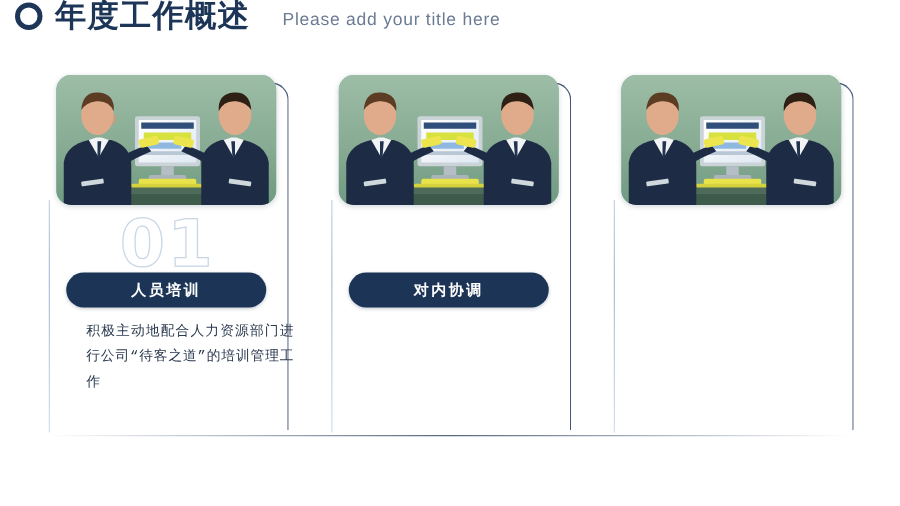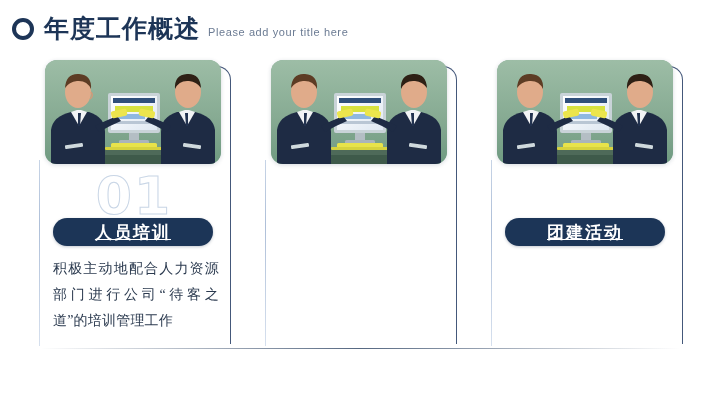--- a/index.html
+++ b/index.html
@@ -16,21 +16,21 @@
   }
 
   
   .header {
     position: absolute;
     left: 0;
     top: 0;
     width: 720px;
     height: 56px;
     display: flex;
-    align-items: center;
+    align-items: flex-start;
     padding-left: 12px;
     box-sizing: border-box;
   }
   .logo-ring {
     width: 22px;
     height: 22px;
     border-radius: 50%;
     border: 4px solid #1d3557;
     box-sizing: border-box;
     flex: 0 0 auto;
@@ -40,22 +40,22 @@
   .page-title {
     font-family: "DejaVu Serif", "Liberation Serif", serif;
     font-weight: bold;
     font-size: 25px;
     letter-spacing: 1px;
     color: #1d3557;
     line-height: 1;
     white-space: nowrap;
   }
   .page-subtitle {
-    margin-left: 8px;
-    font-size: 11px;
+    margin-left: 26px;
+    font-size: 14px;
     color: #6b7b93;
     letter-spacing: 0.6px;
     white-space: nowrap;
     padding-top: 7px;
   }
 
   
   .cards {
     position: absolute;
     left: 0;
@@ -141,34 +141,33 @@
     width: 160px;
     height: 28px;
     border-radius: 14px;
     background: #1c3557;
     color: #ffffff;
     display: flex;
     align-items: center;
     justify-content: center;
     font-family: "DejaVu Serif", "Liberation Serif", serif;
     font-weight: bold;
-    font-size: 17px;
+    font-size: 12px;
     letter-spacing: 2px;
     box-shadow: 0 1px 3px rgba(20,40,70,0.25);
-    text-decoration: underline;
   }
 
   
   .card-body {
     position: absolute;
-    left: 18px;
+    left: 34px;
     top: 196px;
     width: 166px;
-    font-family: Liberation Serif, serif;
-    font-size: 14px;
+    font-family: Liberation Mono, monospace;
+    font-size: 11px;
     line-height: 1.85;
     color: #2b3a4f;
     text-align: justify;
     letter-spacing: 0.2px;
   }
 
   
   .bottom-rule {
     position: absolute;
     left: 40px;
@@ -295,20 +294,21 @@
         <path d="M150 52 L142 66 L134 52 L140 50 L144 50 Z" fill="#f2f3f5"></path>
         <path d="M143 53 L140 53 L141 66 L143 66 Z" fill="#22324f"></path>
         <ellipse cx="143" cy="32" rx="13" ry="16" fill="#e0ab8a"></ellipse>
         <path d="M156 28 Q155 13 142 14 Q129 15 130 29 Q134 20 144 21 Q152 22 156 28 Z" fill="#2e2015"></path>
         <path d="M126 66 Q114 60 104 56 L100 61 Q112 66 122 72 Z" fill="#1e2b44"></path>
         <rect x="94" y="50" width="16" height="7" rx="2" fill="#ece54d" transform="rotate(12 102 53)"></rect>
         <rect x="20" y="84" width="18" height="4" rx="1" fill="#cfd9dd" transform="rotate(-8 29 86)"></rect>
         <rect x="138" y="84" width="18" height="4" rx="1" fill="#cfd9dd" transform="rotate(8 147 86)"></rect>
       </svg>
     </div>
+    <div class="card-pill">对内协调</div>
   </div>
 
   <div class="card">
     <div class="frame-right"></div>
     <div class="frame-left"></div>
     <div class="card-photo">
       <svg class="photo-svg" viewBox="0 0 176 104" preserveAspectRatio="xMidYMid slice">
         <defs>
           <linearGradient id="bgC" x1="0" y1="0" x2="0" y2="1">
             <stop offset="0%" stop-color="#9dbda6"></stop>
@@ -344,18 +344,17 @@
         <path d="M150 52 L142 66 L134 52 L140 50 L144 50 Z" fill="#f2f3f5"></path>
         <path d="M143 53 L140 53 L141 66 L143 66 Z" fill="#22324f"></path>
         <ellipse cx="143" cy="32" rx="13" ry="16" fill="#e0ab8a"></ellipse>
         <path d="M156 28 Q155 13 142 14 Q129 15 130 29 Q134 20 144 21 Q152 22 156 28 Z" fill="#2e2015"></path>
         <path d="M126 66 Q114 60 104 56 L100 61 Q112 66 122 72 Z" fill="#1e2b44"></path>
         <rect x="94" y="50" width="16" height="7" rx="2" fill="#ece54d" transform="rotate(12 102 53)"></rect>
         <rect x="20" y="84" width="18" height="4" rx="1" fill="#cfd9dd" transform="rotate(-8 29 86)"></rect>
         <rect x="138" y="84" width="18" height="4" rx="1" fill="#cfd9dd" transform="rotate(8 147 86)"></rect>
       </svg>
     </div>
-    <div class="card-pill">团建活动</div>
   </div>
 
 </div>
 
 <div class="bottom-rule"></div>
 
 </body></html>

